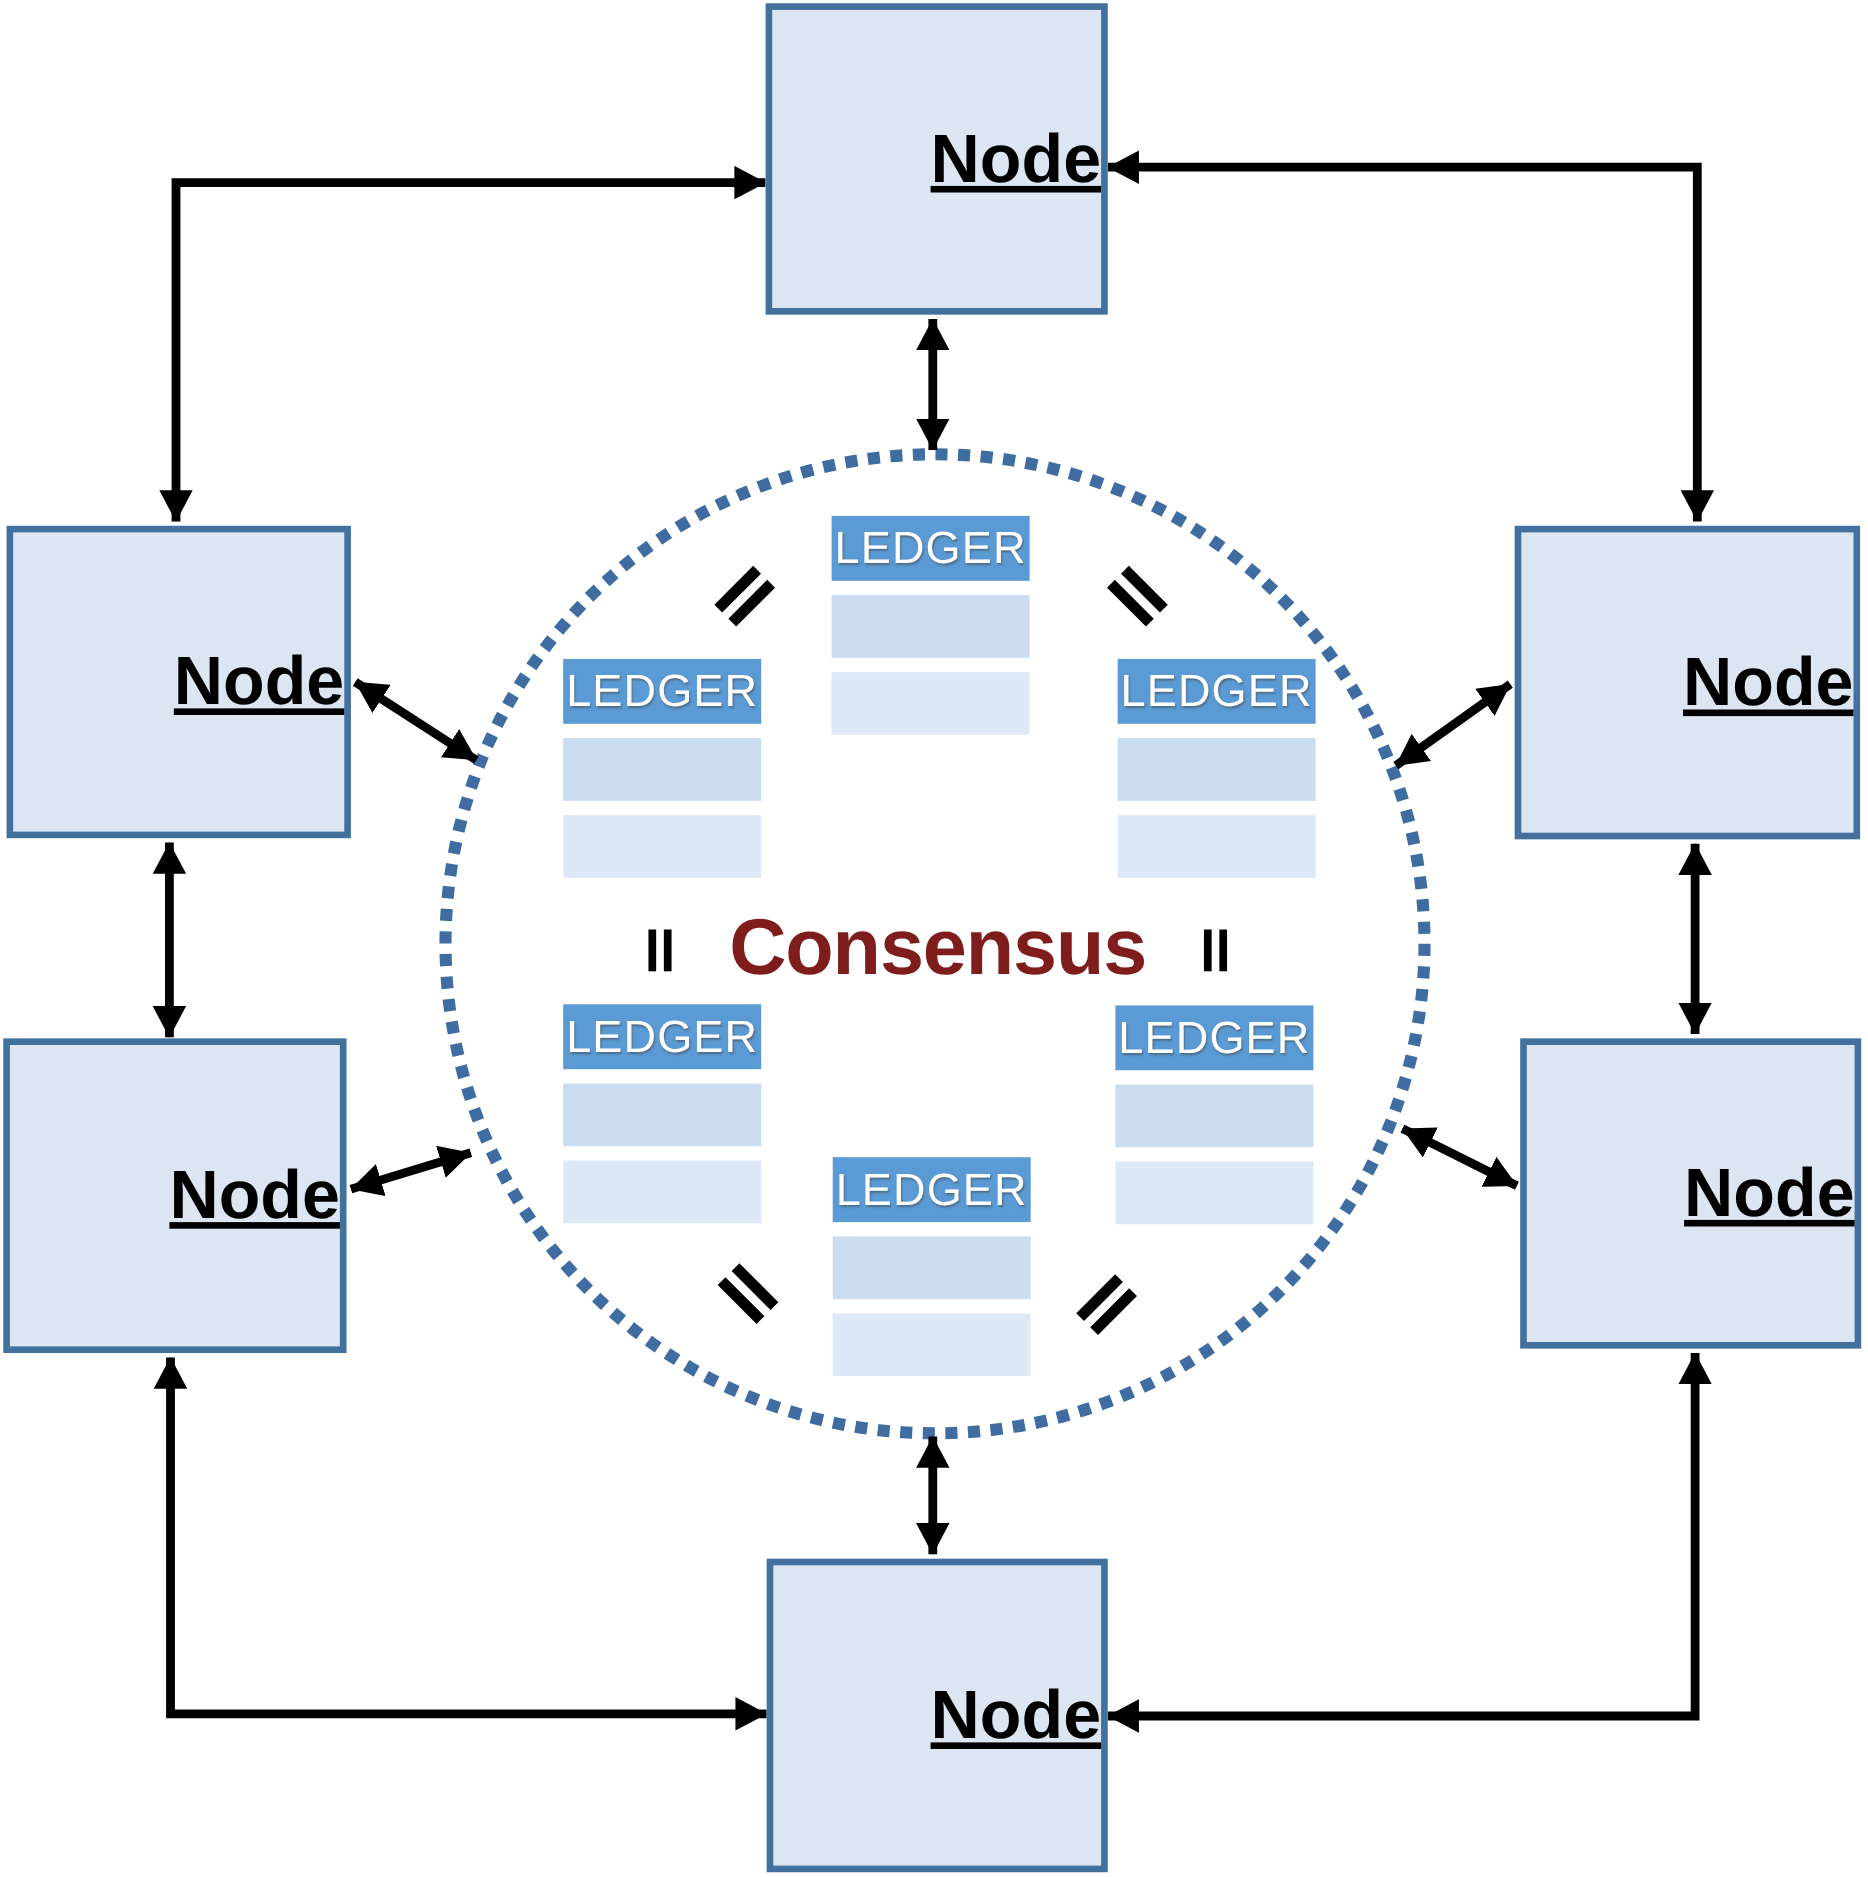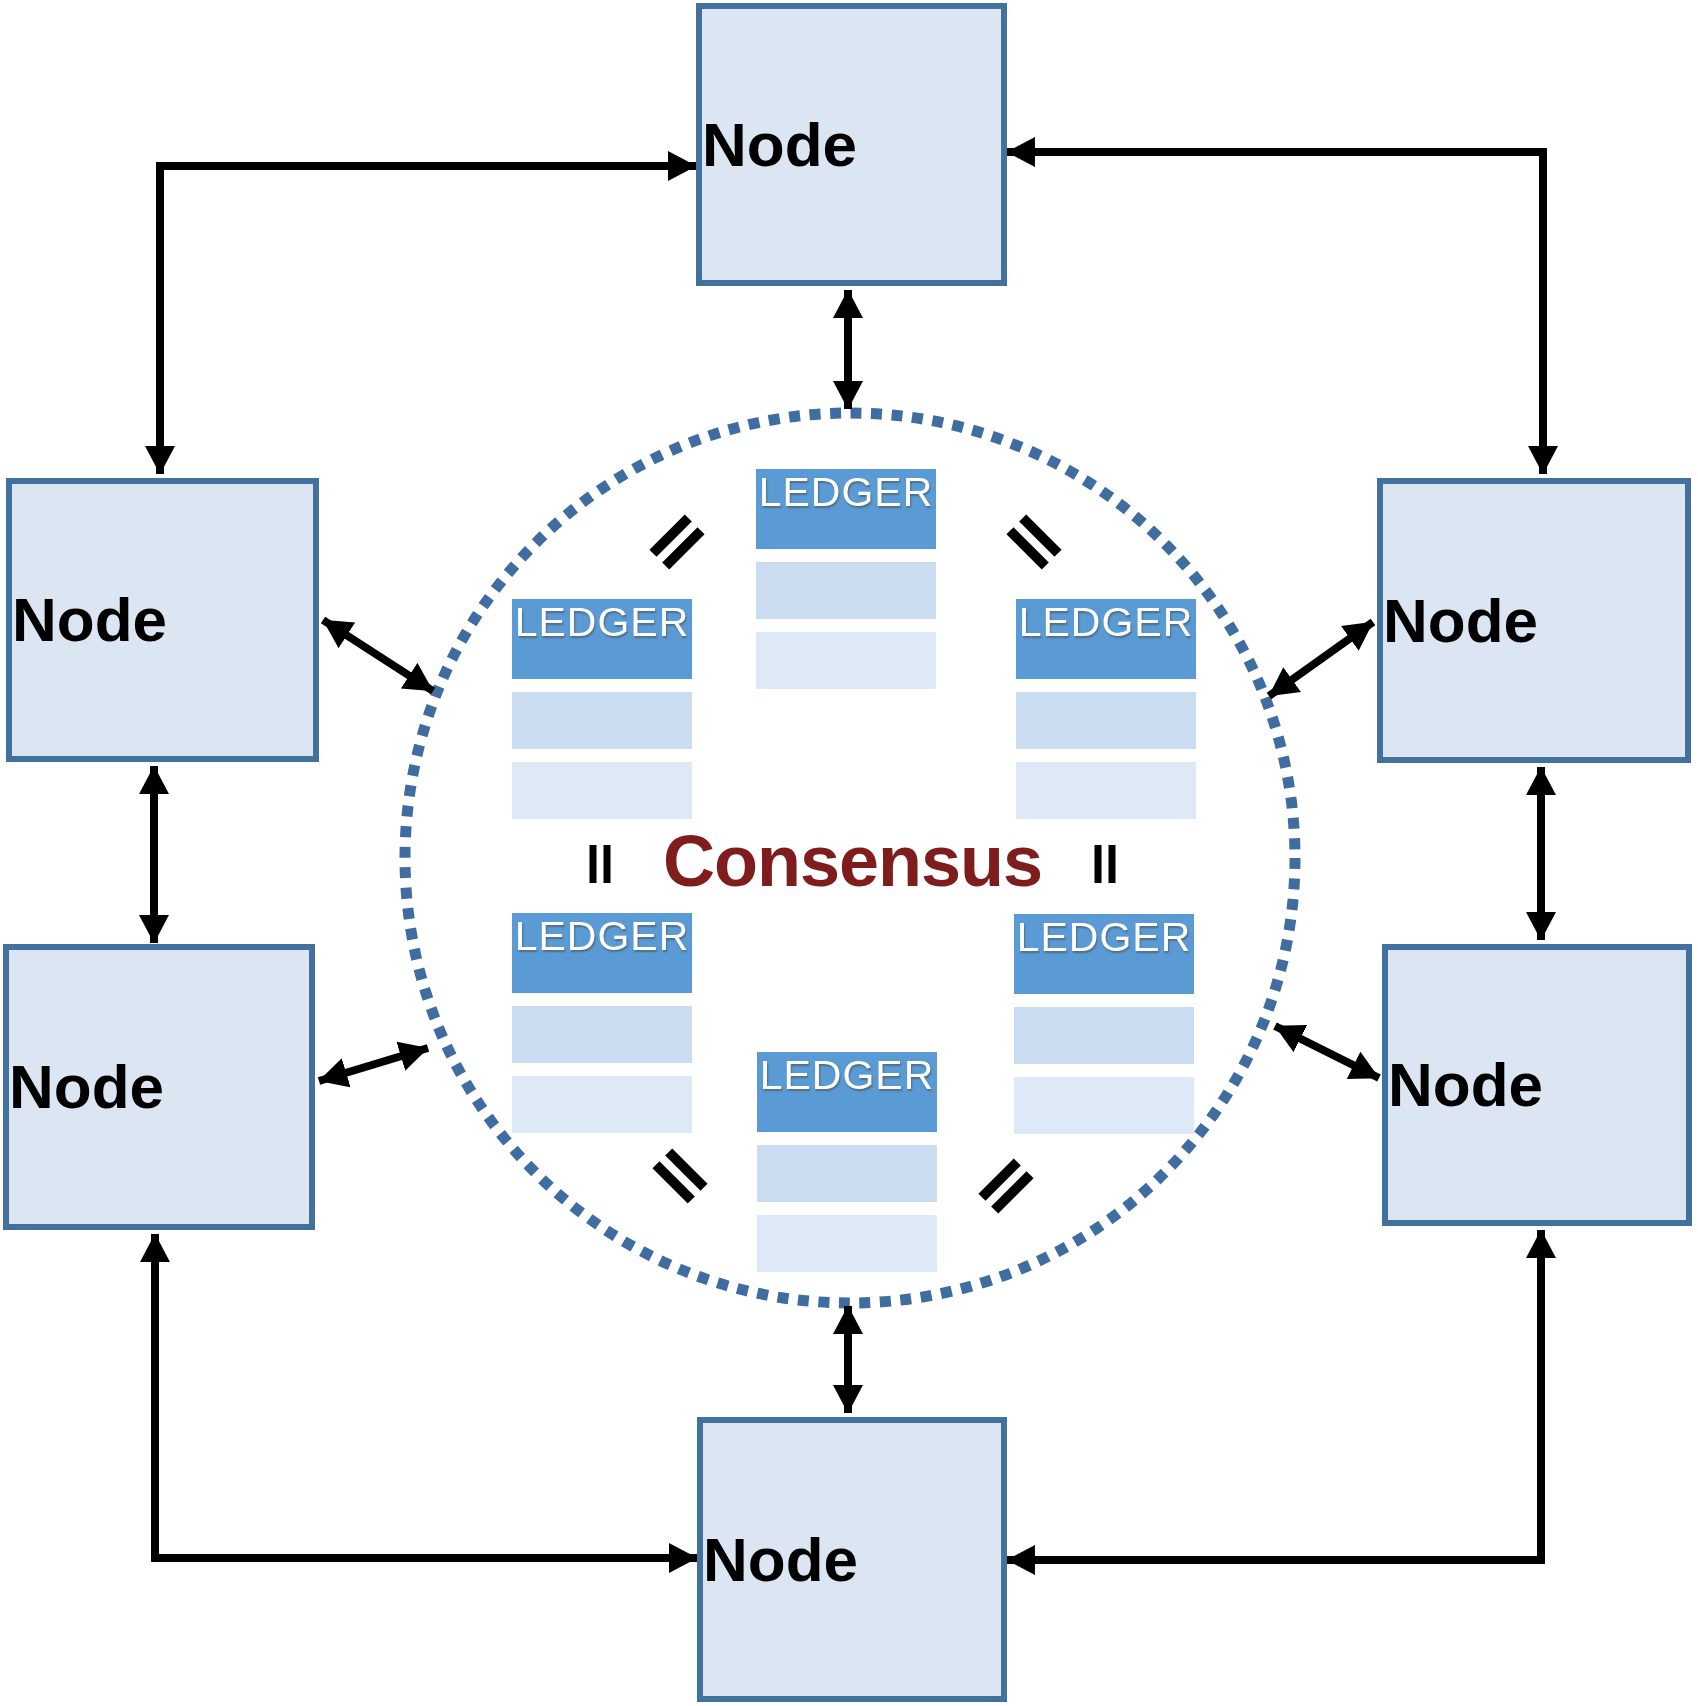--- a/index.html
+++ b/index.html
@@ -9,36 +9,36 @@
   }
   svg.lines{position:absolute;left:0;top:0;width:1698px;height:1706px;}
   .conn{stroke:var(--arrow,#000);stroke-width:8;fill:none;}
   .dotted-circle{stroke:var(--circle,#3f6da1);stroke-width:11;fill:none;stroke-dasharray:11 9.56;}
   .eq rect{fill:var(--arrow,#000);}
   #ah path{fill:var(--arrow,#000);}
 
   .node{
     position:absolute;background:var(--node-fill,#dce6f2);
     border:6px solid var(--node-border,#41719c);
-    display:flex;align-items:center;justify-content:flex-start;box-sizing:border-box;
+    display:flex;align-items:center;justify-content:flex-end;box-sizing:border-box;text-decoration:underline;
   }
   .node .label{
     font-size:62px;font-weight:bold;color:#000;letter-spacing:0px;line-height:1;
   }
   .n1{left:696px;top:3px;width:311px;height:283px;}
   .n2{left:6px;top:478px;width:313px;height:284px;}
   .n3{left:1377px;top:478px;width:314px;height:285px;}
   .n4{left:3px;top:944px;width:312px;height:286px;}
   .n5{left:1382px;top:944px;width:310px;height:282px;}
   .n6{left:697px;top:1417px;width:310px;height:285px;}
 
   .ledger{position:absolute;width:180px;}
   .ledger .hd{
-    height:80px;background:var(--ledger-header,#5b9bd5);
-    display:flex;justify-content:center;
+    height:59px;background:var(--ledger-header,#5b9bd5);
+    display:flex;align-items:center;justify-content:center;
     color:#fff;font-size:41px;font-weight:400;letter-spacing:1px;
     text-shadow:1px 2px 2px rgba(70,70,70,.55);
   }
   .ledger .r1{margin-top:13px;height:57px;background:var(--ledger-row1,#c9dcf0);}
   .ledger .r2{margin-top:13px;height:57px;background:var(--ledger-row2,#dde9f6);}
   .l1{left:756px;top:469px;}
   .l2{left:512px;top:599px;}
   .l3{left:1016px;top:599px;}
   .l4{left:512px;top:913px;}
   .l5{left:1014px;top:914px;}

